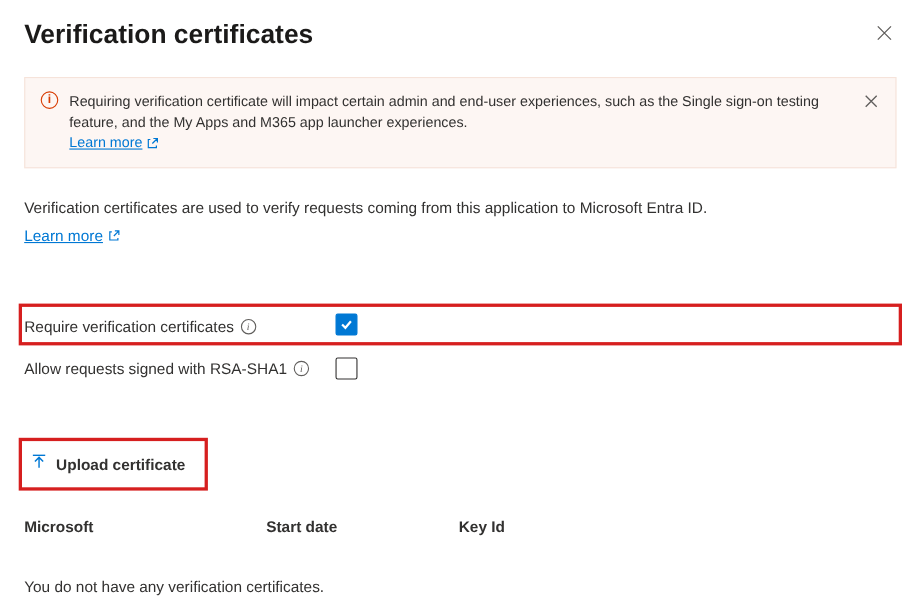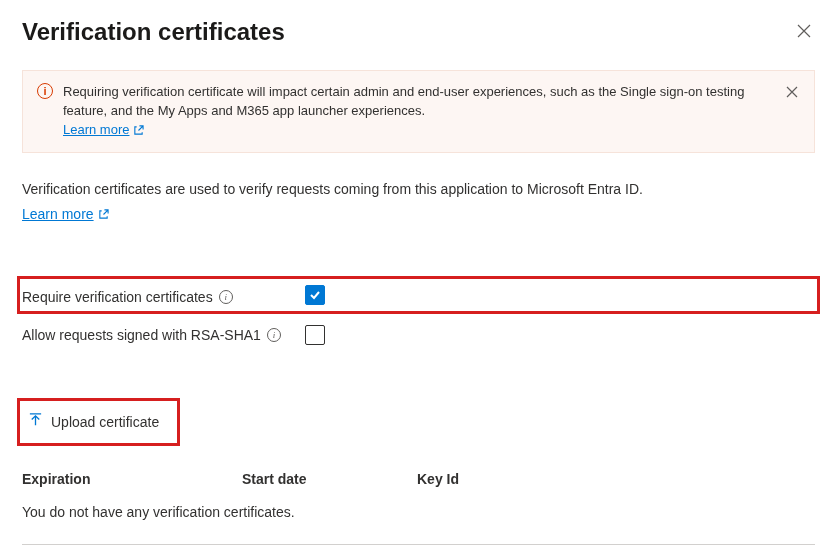--- a/index.html
+++ b/index.html
@@ -57,31 +57,31 @@
     .cb.checked { background:#0078d4; border-color:#0078d4; }
     .cb.checked svg { stroke:#fff; }
 
     .highlight-red { outline: 3px solid #d61f1f; outline-offset:2px; }
     .row-hl { padding:4px 6px 4px 0; display:inline-flex; align-items:flex-end; gap:8px;margin-top:40px; }
 
     .upload-wrap { margin-top:58px; }
     .upload-btn-hl { display:inline-block; padding:10px 16px 10px 6px; }
     .upload-btn {
       display:inline-flex; align-items:center; gap:8px;
-      background:transparent; border:none; cursor:pointer; font-size:14px; color:#323130;
+      background:transparent; border:none; cursor:pointer; font-size:14px; color:#323130;font-weight:bold;
     }
     .upload-icon { color:#0078d4; }
 
     .table-headers {
       display:grid;
       grid-template-columns: 220px 175px 195px 1fr;
       margin-top:24px; font-weight:600; font-size:14px;
       padding: 6px 0;
     }
-    .empty-msg { margin-top:11px; font-size:14px; }
+    .empty-msg { margin-top:32px; font-size:14px; }
     .divider { border:none; border-top:1px solid #d2d0ce; margin-top:24px; }
   </style>
 </head>
 <body>
 
 <div class="header">
   <h1 class="title">Verification certificates</h1>
   <span class="close-x">
     <svg width="14" height="14" viewBox="0 0 14 14">
         <path d="M1 1 L13 13 M13 1 L1 13" stroke="#605e5c" stroke-width="1.2" fill="none"></path>
@@ -155,20 +155,20 @@
         <svg width="15" height="15" viewBox="0 0 16 16">
             <path d="M8 13 V3 M4 7 L8 3 L12 7 M2 1 H14" stroke="#0078d4" stroke-width="1.4" fill="none"></path>
           </svg>
       </span>
       <span>Upload certificate</span>
     </button>
   </span>
 </div>
 
 <div class="table-headers">
-  <div>Expiration</div>
+  <div>Microsoft</div>
   <div>Start date</div>
   <div>Key Id</div>
 </div>
 
 <div class="empty-msg">You do not have any verification certificates.</div>
 
 <hr class="divider">
 
 </body></html>

